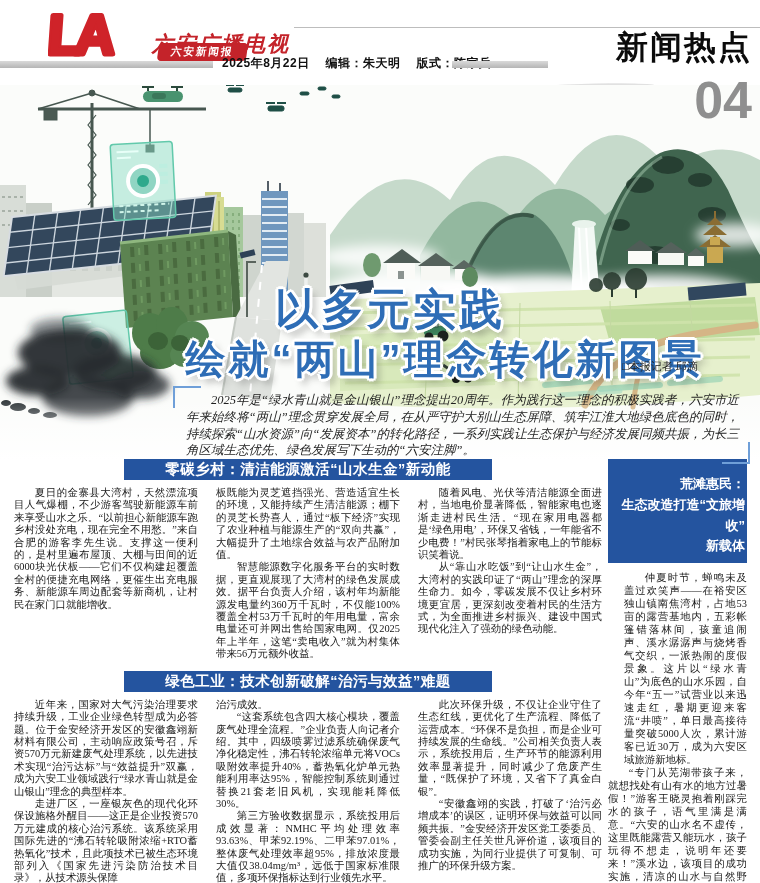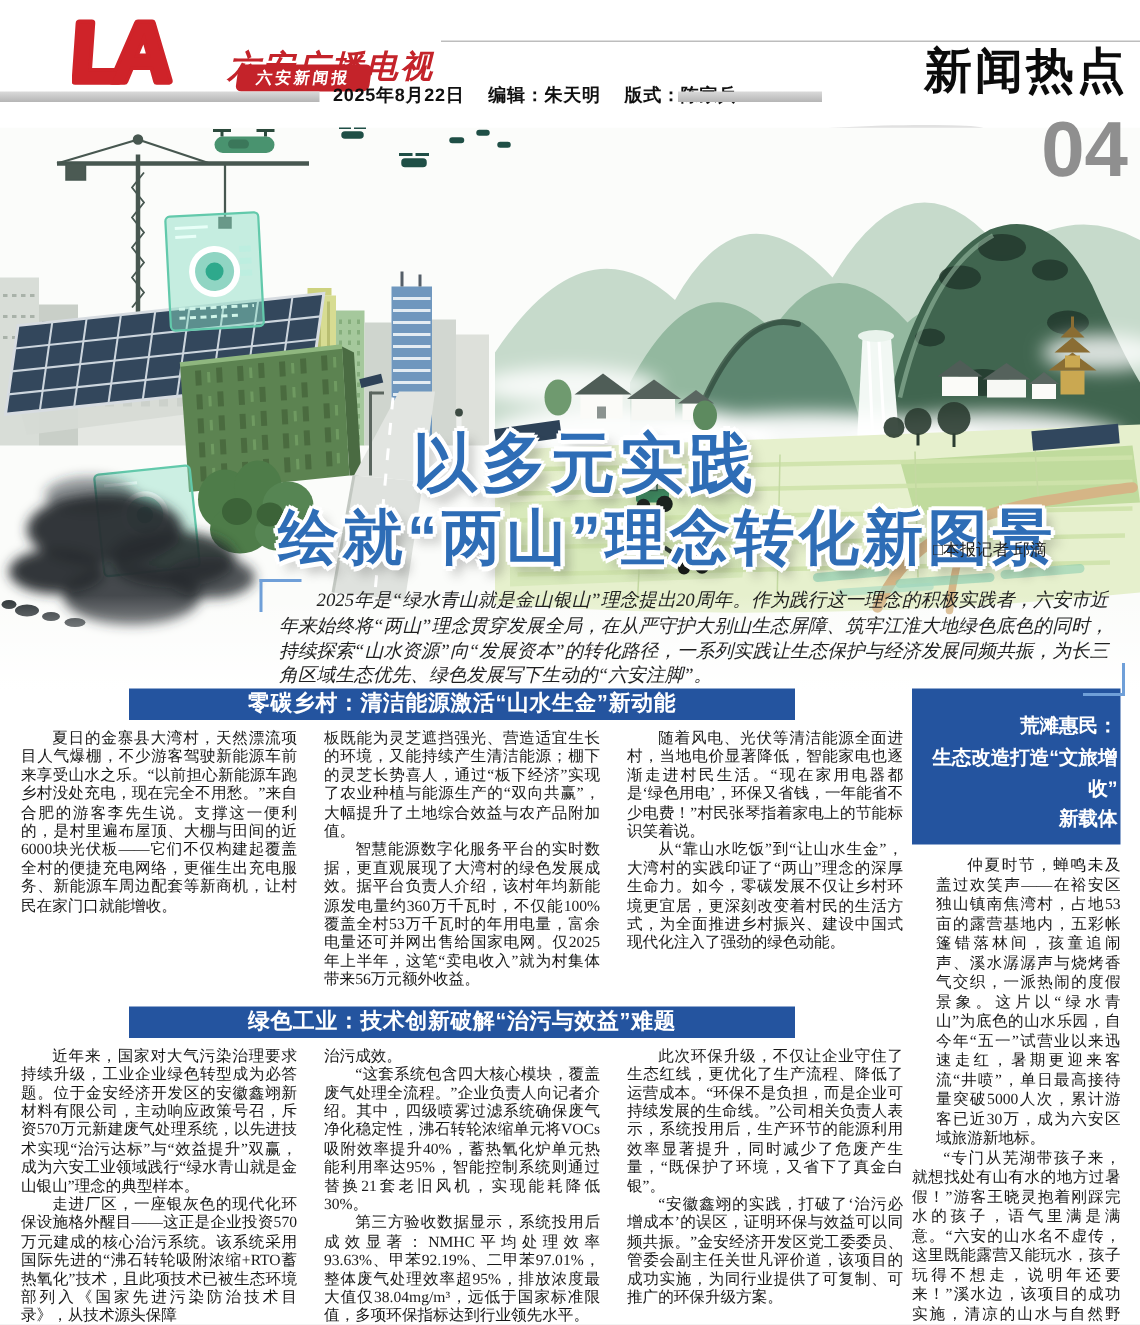--- a/index.html
+++ b/index.html
@@ -43,21 +43,21 @@
   .intro{position:absolute;left:186px;top:392px;width:553px;z-index:6;
          font:italic 12.5px/16.8px "Liberation Serif",serif;color:#1f1f1f;
          text-align:justify;text-indent:2em;}
   .intro-brackets::before{content:"";position:absolute;left:-13px;top:-6px;width:26px;height:20px;
          border-left:2px solid #6f9fd8;border-top:2px solid #6f9fd8;}
   .intro-brackets::after{content:"";position:absolute;right:-11px;bottom:-5px;width:26px;height:20px;
          border-right:2px solid #6f9fd8;border-bottom:2px solid #6f9fd8;}
 
   
   .zone-left{position:absolute;left:14px;top:459px;width:588px;}
-  .sec-bar{width:444px;margin:0 auto;background:#24549f;color:#fff;font-size:14.5px;font-weight:bold;
+  .sec-bar{width:368px;margin:0 auto;background:#24549f;color:#fff;font-size:14.5px;font-weight:bold;
            text-align:center;height:21px;line-height:21px;letter-spacing:.5px;}
   .cols{display:flex;gap:18px;margin-top:7px;}
   .col{flex:1;min-width:0;}
   .para{margin:0;font:10.4px/12.4px "Liberation Serif",serif;color:#181818;
         text-align:justify;text-indent:2em;}
   .para.cont{text-indent:0;}
   .sec2{margin-top:10px;}
 
   .zone-right{position:absolute;left:608px;top:459px;width:139px;}
   .side-box{background:#24549f;color:#fff;text-align:right;font-size:13px;font-weight:bold;

